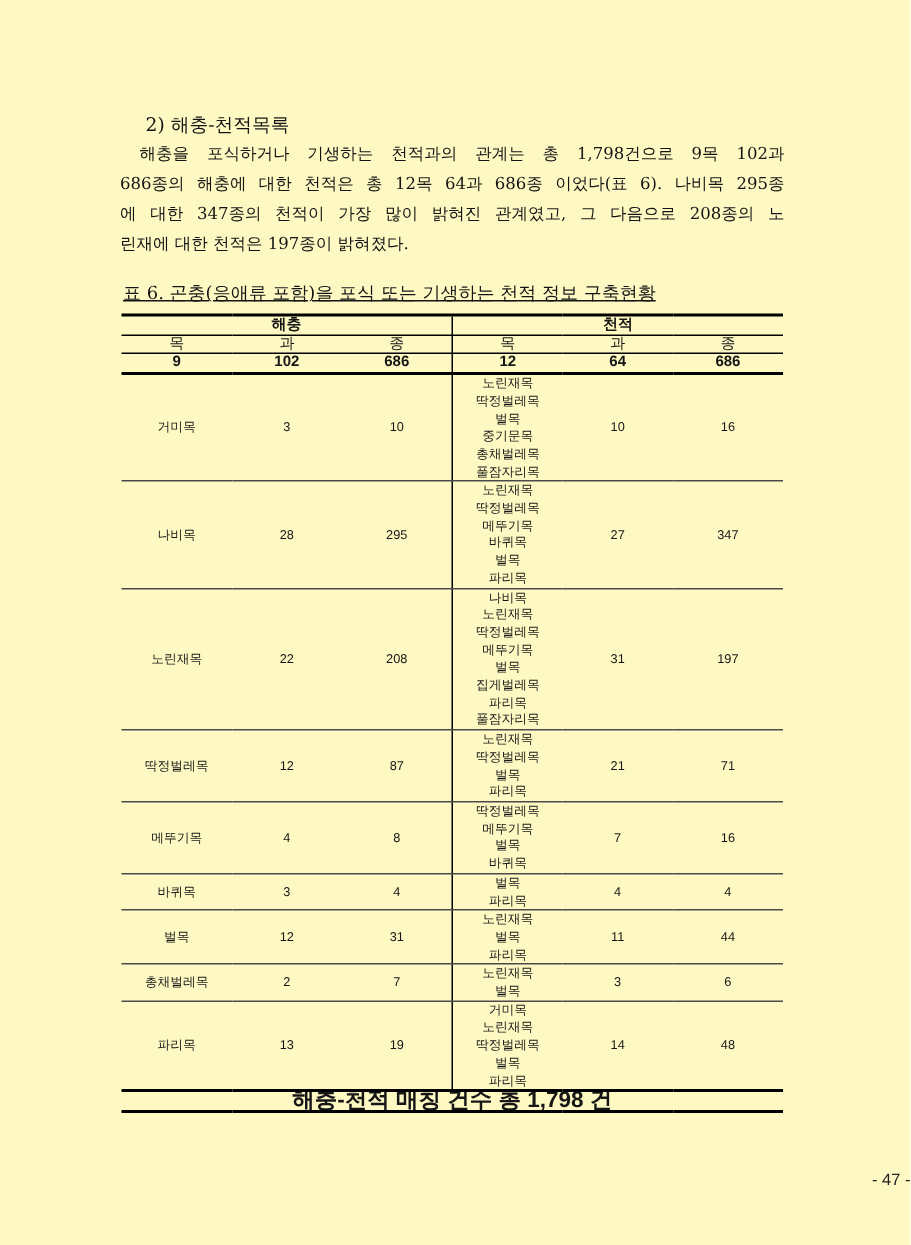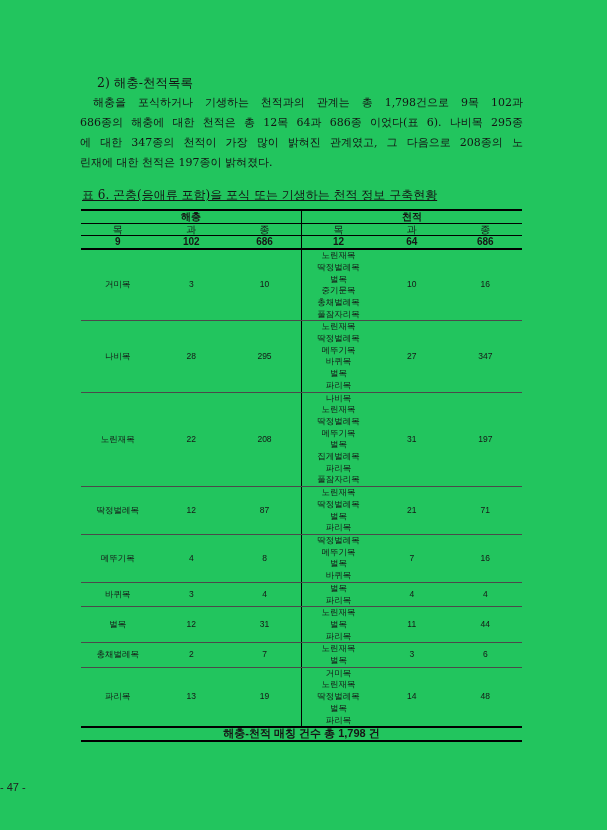--- a/index.html
+++ b/index.html
@@ -1,18 +1,18 @@
 <!DOCTYPE html>
 <html><head>
 <meta charset="utf-8">
 <style>
   html, body { margin: 0; padding: 0; background: #ffffff; }
   .page {
     position: relative; width: 607px; height: 830px; overflow: hidden;
-    background: #22c55e; color: #141414;
+    background: #fef9c3; color: #141414;
   }
   .heading {
     position: absolute; left: 97px; top: 74px;
     font-family: "DejaVu Serif", "Liberation Serif", serif;
     font-size: 12.5px; line-height: 18px; white-space: nowrap;
   }
   .para {
     position: absolute; left: 80px; top: 93px; width: 443px;
     font-family: "DejaVu Serif", "Liberation Serif", serif;
     font-size: 11px; line-height: 20px;
@@ -35,25 +35,25 @@
     padding: 0; text-align: center; vertical-align: middle;
     line-height: 11.7px; overflow: hidden; white-space: nowrap;
   }
   .r-group td { border-top: 2px solid #000; border-bottom: 1px solid #000; font-weight: bold; font-size: 10px; line-height: 11px; }
   .r-cols td { border-bottom: 1px solid #000; font-size: 10px; line-height: 11px; }
   .r-total td { border-bottom: 2px solid #000; font-weight: bold; font-size: 10px; line-height: 11px; }
   .r-data td { border-bottom: 1px solid #4a4a4a; }
   td.split { border-right: 1px solid #000; }
   .r-summary td {
     border-top: 2px solid #000; border-bottom: 2px solid #000;
-    font-weight: bold; font-size: 11px; line-height: 12px;
+    font-weight: bold; font-size: 15px; line-height: 12px;
   }
   .enemy-item { line-height: 11.7px; }
   .page-num {
-    position: absolute; left: 0; width: 607px; top: 779px; text-align: left;
+    position: absolute; left: 0; width: 607px; top: 779px; text-align: right;
     font-family: "Liberation Sans", "DejaVu Sans", sans-serif;
     font-size: 11px; line-height: 16px; color: #222;
   }
 </style>
 </head>
 <body>
 
 <div class="page">
 
   <div class="heading">2) 해충-천적목록</div>

